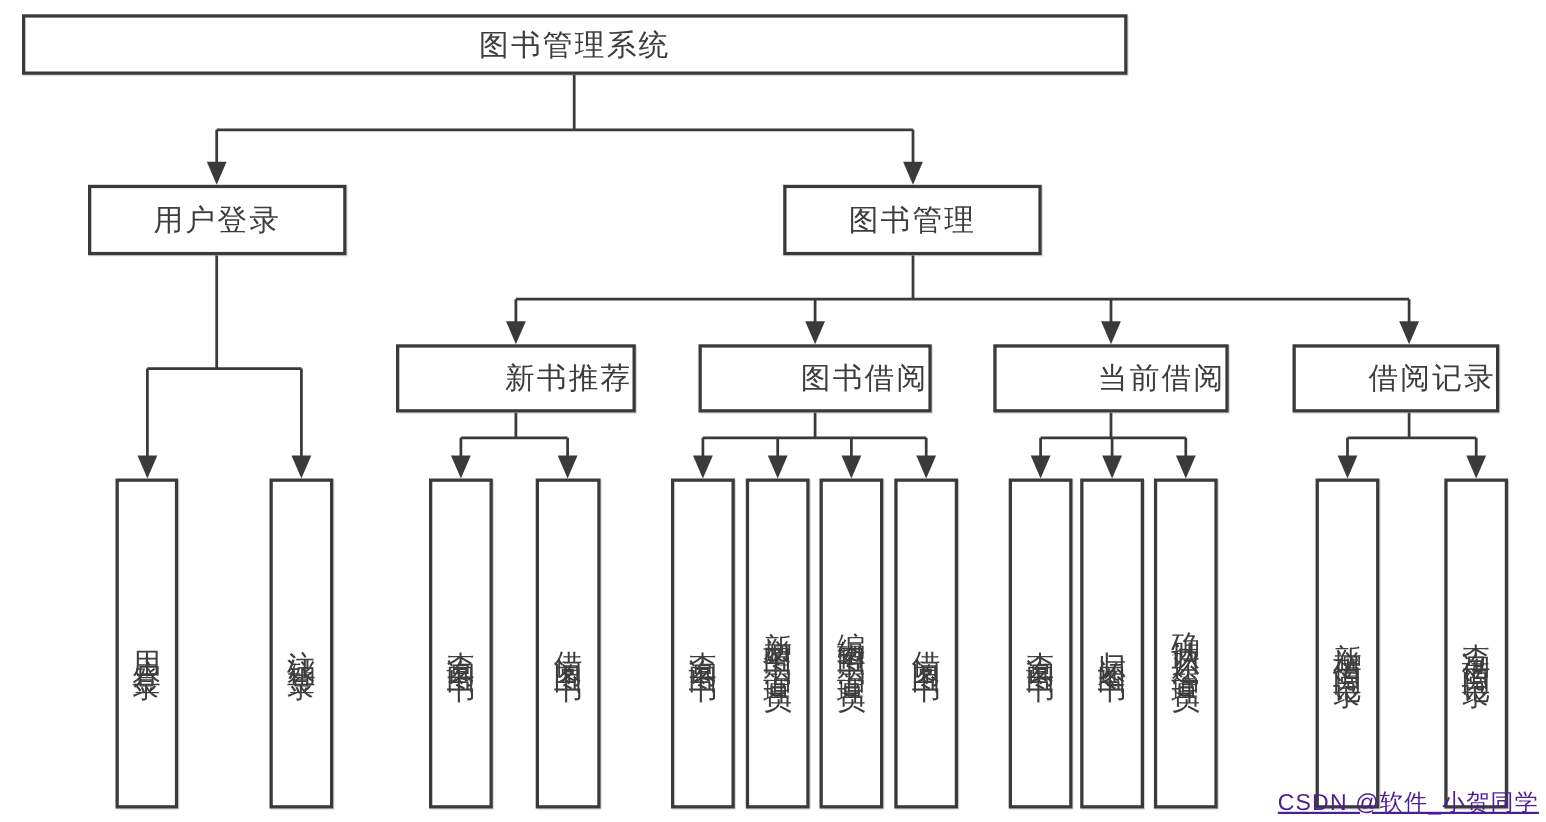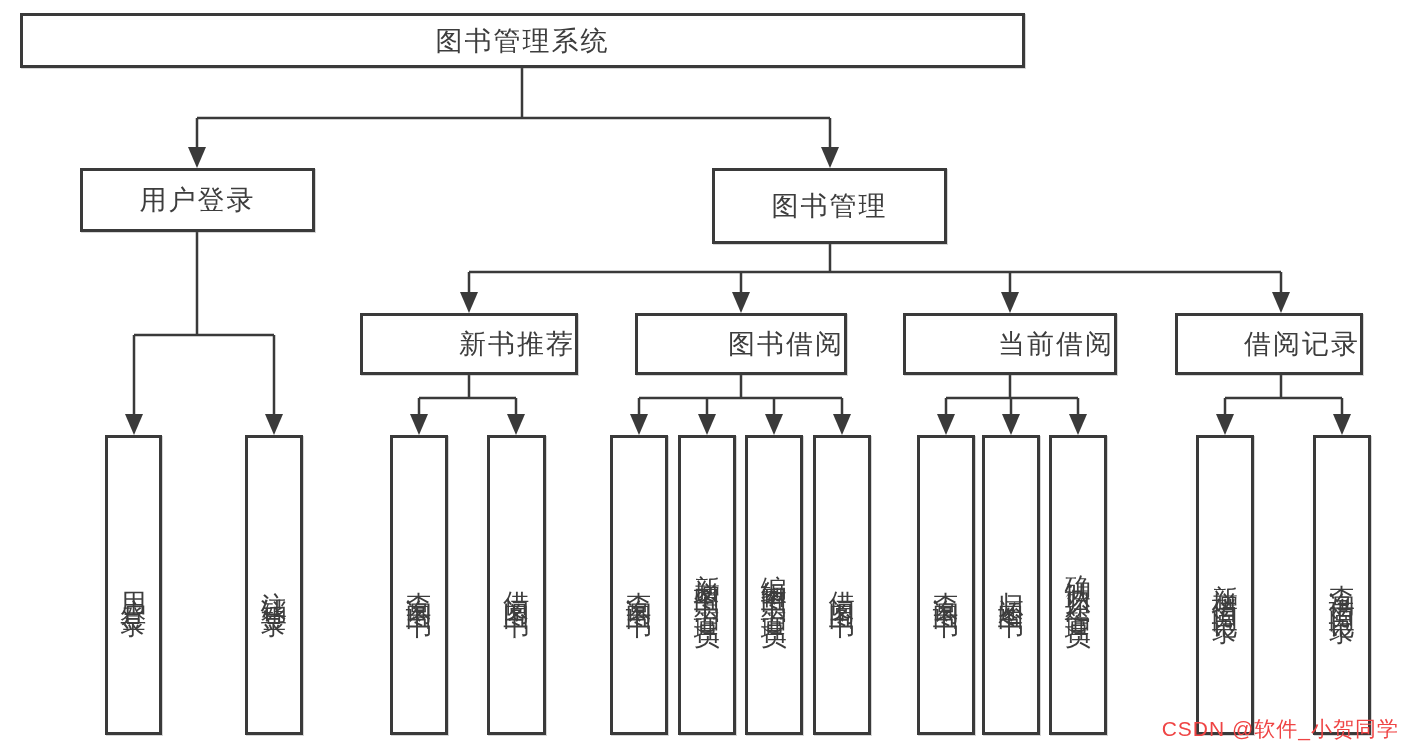--- a/index.html
+++ b/index.html
@@ -44,21 +44,21 @@
     text-orientation: mixed;
     font-size: 26px;
     letter-spacing: 7px;
     line-height: 1.1;
     white-space: nowrap;
   }
   
   .n-root  { left: 20px;   top: 13px;  width: 1005px; height: 55px; }
   
   .n-login { left: 80px;   top: 168px; width: 235px;  height: 64px; }
-  .n-mgmt  { left: 712px;  top: 168px; width: 235px;  height: 76px; }
+  .n-mgmt  { left: 712px;  top: 168px; width: 235px;  height: 64px; }
   
   .n-l3    { top: 313px; height: 62px; justify-content: flex-end; }
   .n-rec   { left: 360px;  width: 218px; }
   .n-bor   { left: 635px;  width: 212px; }
   .n-cur   { left: 903px;  width: 214px; }
   .n-his   { left: 1175px; width: 188px; }
   
   .n-leaf  { top: 435px; height: 300px; }
   .n-g1a { left: 105px;  width: 57px; }
   .n-g1b { left: 245px;  width: 58px; }
@@ -72,23 +72,24 @@
   .n-g4b { left: 982px;  width: 58px; }
   .n-g4c { left: 1049px; width: 58px; }
   .n-g5a { left: 1196px; width: 58px; }
   .n-g5b { left: 1313px; width: 58px; }
   .watermark {
     position: absolute;
     right: 6px;
     bottom: 4px;
     font-size: 21px;
     letter-spacing: 1px;
-    color: #ef4444;
+    color: #4c1d95;
     z-index: 5;
     white-space: nowrap;
+    text-decoration: underline;
   }
 </style>
 </head>
 <body>
 
 <div class="stage">
 
   <svg class="wires" viewBox="0 0 1405 747">
     <g stroke="#3a3a3a" stroke-width="2.5" fill="none">
       <path d="M522,68 V118 M197,118 H830 M197,118 V150 M830,118 V150"></path>

